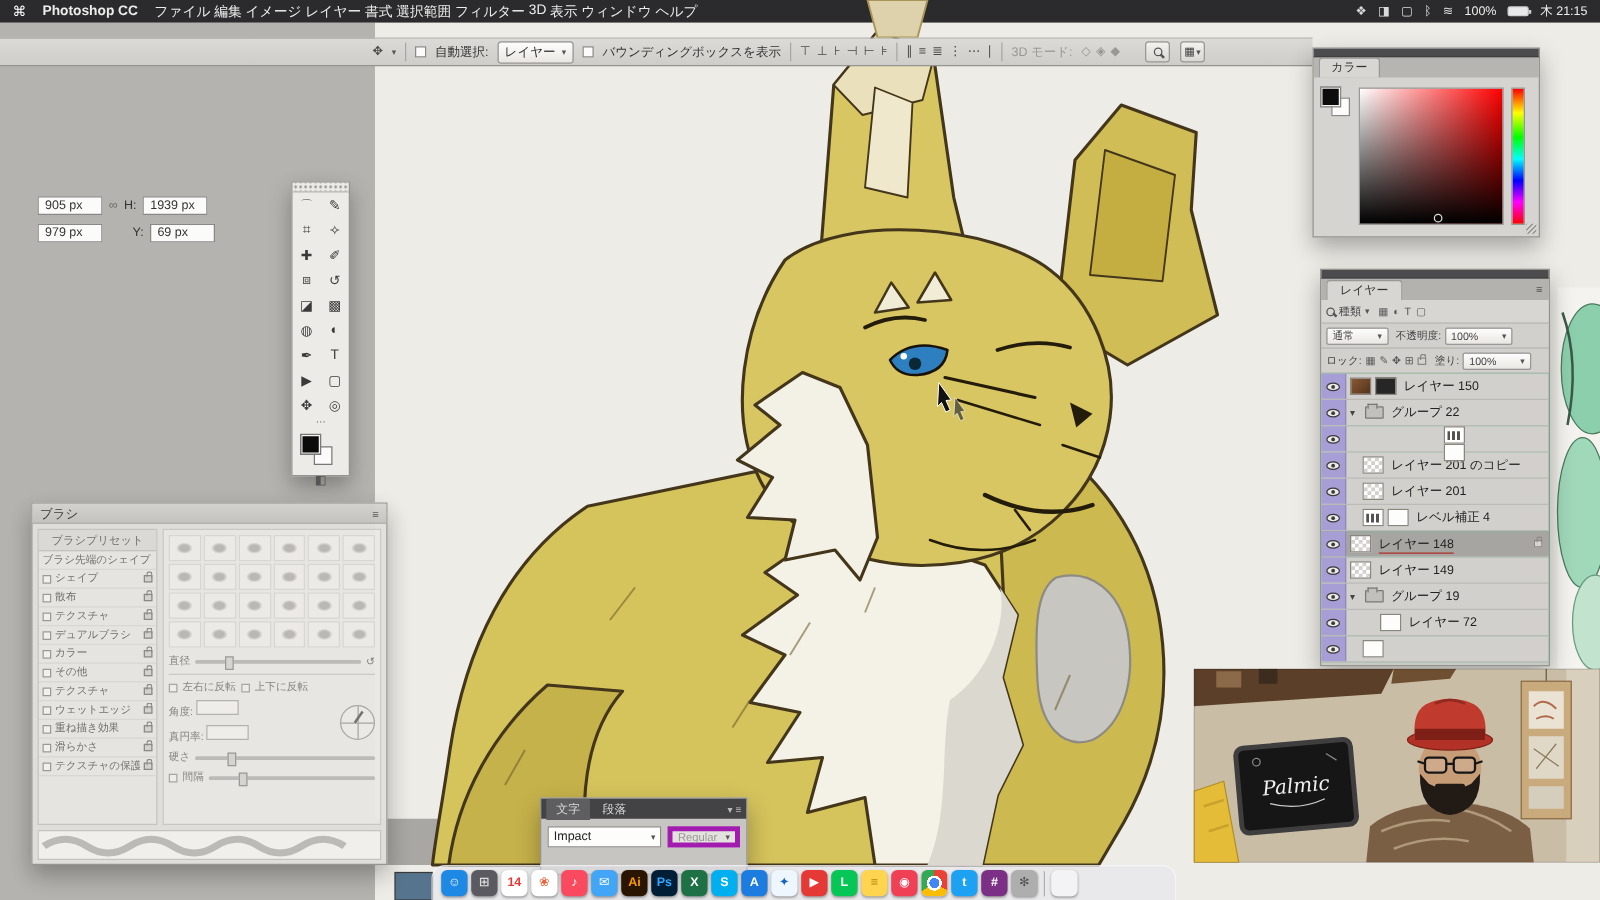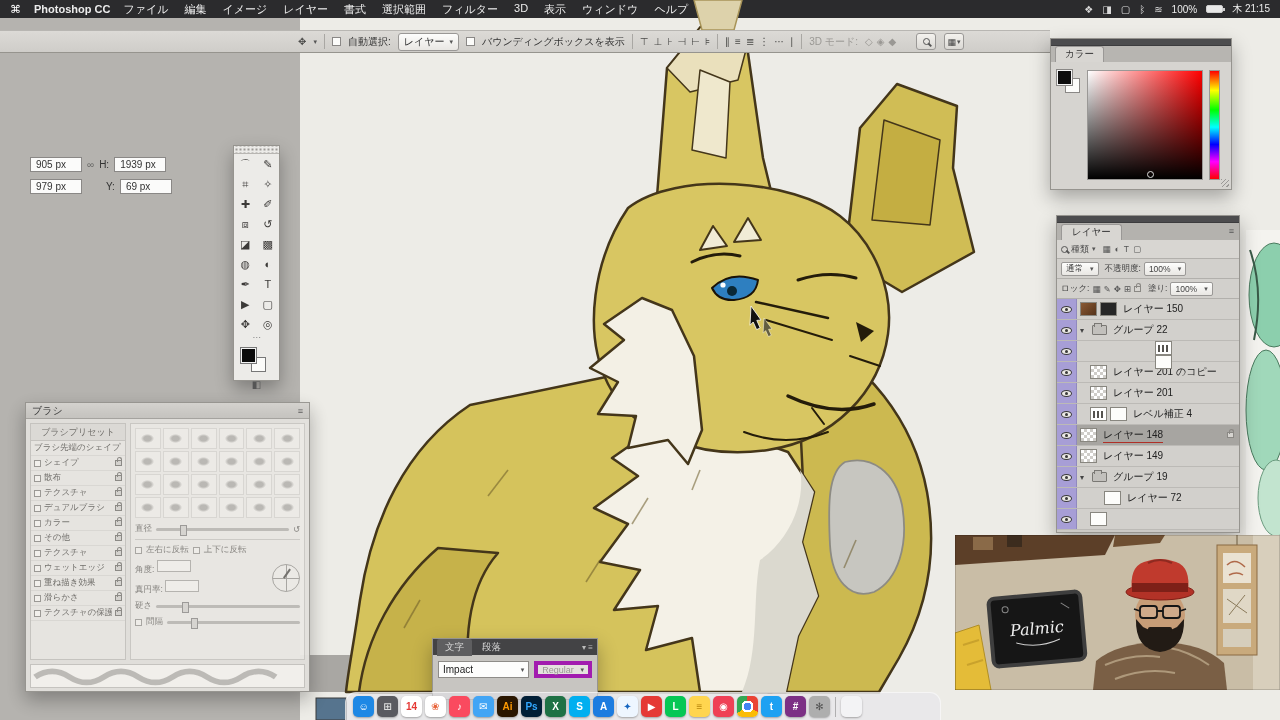--- a/index.html
+++ b/index.html
@@ -127,21 +127,21 @@
 
   
   #layers-panel{left:1056px;top:215px;width:184px;height:318px;background:#cbc9c5;overflow:hidden}
   .lp-dark{height:7px;background:#4c4c4e;border-bottom:1px solid #3c3c3e}
   .lp-tabrow{height:17px;background:#b4b2ae;display:flex;align-items:flex-end;padding-left:4px;position:relative}
   .lp-tab{background:#d8d6d2;border:1px solid #9a9896;border-bottom:none;border-radius:3px 3px 0 0;font-size:9.5px;padding:1px 10px;color:#333}
   .lp-menu{position:absolute;right:5px;top:3px;font-size:9px;color:#555}
   .lp-row1{height:19px;background:#d8d6d2;border-bottom:1px solid #b2b0ac;display:flex;align-items:center;gap:3px;padding:0 4px;font-size:9px;color:#444}
   .lp-fico{font-size:8.5px;color:#555}
   .lp-row2,.lp-row3{height:20px;background:#d2d0cc;border-bottom:1px solid #b2b0ac;display:flex;align-items:center;gap:3px;padding:0 4px;font-size:8.5px;color:#444}
-  .sel-sm{display:inline-flex;align-items:center;gap:7px;background:linear-gradient(#fdfdfc,#e9e7e3);
+  .sel-sm{display:inline-flex;align-items:center;gap:19px;background:linear-gradient(#fdfdfc,#e9e7e3);
     border:1px solid #9a9896;border-radius:2px;padding:0 4px;height:14px;font-size:8.5px}
   #layer-rows{background:#22c55e}
   .layer-row{height:21px;display:flex;align-items:stretch;border-bottom:1px solid #bcbab6;background:#d2d0cc}
   .layer-row.sel{background:#a7a5a1}
   .eye-col{width:20px;background:#a79ed6;border-right:1px solid #9089be;display:flex;align-items:center;justify-content:center;flex:0 0 auto}
   .eye{width:11px;height:7px;border:1px solid #3a3a3a;border-radius:50%;background:#eceae6;position:relative}
   .eye:after{content:"";position:absolute;left:3px;top:1px;width:3px;height:3px;background:#3a3a3a;border-radius:50%}
   .row-body{display:flex;align-items:center;flex:1;padding-left:3px;min-width:0}
   .tri{font-size:8px;color:#444;width:9px;flex:0 0 auto}
   .folder{width:15px;height:10px;background:#c2c0bc;border:1px solid #7a7874;border-radius:1px;position:relative;margin:0 3px;flex:0 0 auto}
@@ -228,21 +228,21 @@
           <path d="M420,600 l-16,28"></path>
       </g>
     </g>
     <path d="M751,306 l10,14 -4.2,0.4 3.4,7.6 -3.6,1.6 -3.4,-7.6 -3.2,3.2 Z" fill="#111" stroke="#fff" stroke-width="0.8"></path>
     <path d="M764,318 l8,11 -3.4,0.3 2.7,6 -2.9,1.3 -2.7,-6 -2.6,2.6 Z" fill="#333" opacity="0.7" stroke="#fff" stroke-width="0.6"></path>
   </svg>
 
   <div id="menu-bar">
     <span class="apple">⌘</span>
     <span class="menu-item app-name">Photoshop CC</span>
-    <span id="menu-items" style="display:flex;gap:16px">
+    <span id="menu-items" style="display:flex;gap:3px">
         <span class="menu-item">ファイル</span>
         <span class="menu-item">編集</span>
         <span class="menu-item">イメージ</span>
         <span class="menu-item">レイヤー</span>
         <span class="menu-item">書式</span>
         <span class="menu-item">選択範囲</span>
         <span class="menu-item">フィルター</span>
         <span class="menu-item">3D</span>
         <span class="menu-item">表示</span>
         <span class="menu-item">ウィンドウ</span>

